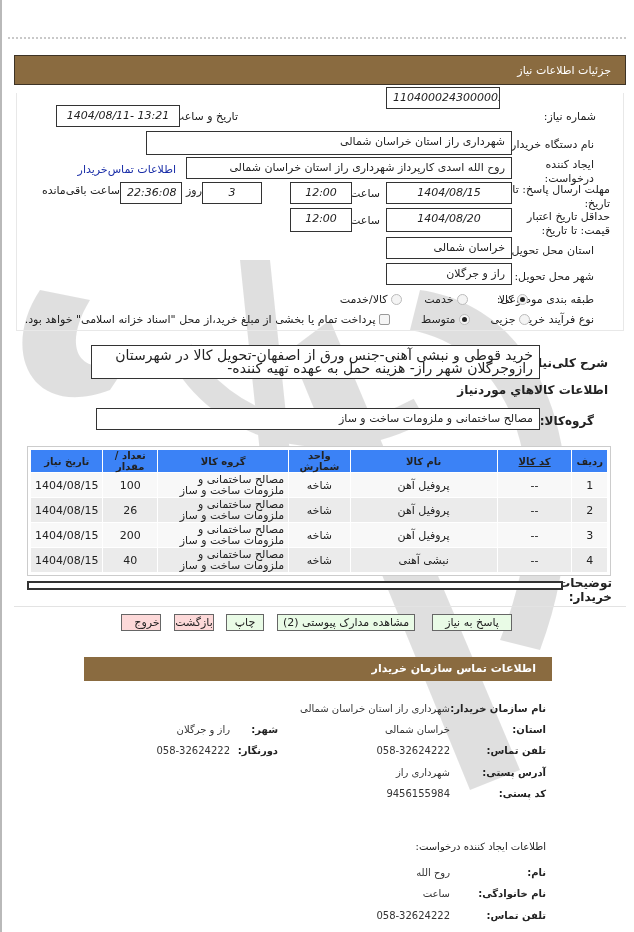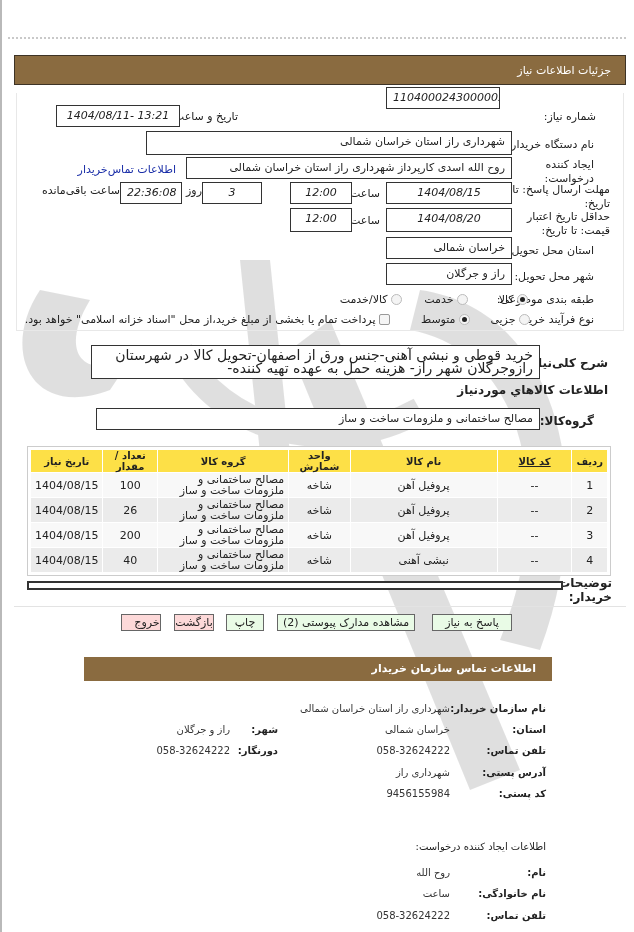--- a/index.html
+++ b/index.html
@@ -27,21 +27,21 @@
     .box.ltr { direction: ltr; text-align: center; font-style: italic; }
     .link { color: #1a2ea8; }
     .radio { display: inline-block; width: 11px; height: 11px; border-radius: 50%; border: 1px solid #bbb; background: #f4f4f4; vertical-align: middle; position: relative; }
     .radio.on::after { content: ""; position: absolute; left: 2px; top: 2px; width: 5px; height: 5px; border-radius: 50%; background: #222; }
     .check { display: inline-block; width: 11px; height: 11px; border: 1px solid #999; background: #f5f5f5; border-radius: 2px; vertical-align: middle; }
     .opt { position: absolute; direction: rtl; font-size: 11px; white-space: nowrap; }
     .opt span { vertical-align: middle; }
     .bold { font-weight: bold; }
     .table-wrap { position: absolute; left: 27px; top: 446px; width: 584px; border: 1px solid #ccc; padding: 2px; background: #fff; }
     table { width: 100%; border-collapse: separate; border-spacing: 1px; direction: rtl; font-size: 11px; }
-    th { background: #fde047; color: #222; font-weight: bold; height: 20px; font-size: 10px; padding: 0 4px; }
+    th { background: #3b82f6; color: #222; font-weight: bold; height: 20px; font-size: 10px; padding: 0 4px; }
     td { height: 24px; text-align: center; padding: 0 4px; line-height: 11px; }
     tr.odd td { background: #f8f8f8; }
     tr.even td { background: #ebebeb; }
     td.group { text-align: right; font-size: 11px; }
     .btn { position: absolute; height: 17px; border: 1px solid #666; font-size: 11px; text-align: center; line-height: 15px; direction: rtl; }
     .btn.green { background: #e9fbe6; }
     .btn.red { background: #fdd9d9; }
     .contact-bar {
       position: absolute; left: 84px; top: 657px; width: 468px; height: 24px;
       background: #8a6b40; color: #fff; direction: rtl; padding-right: 16px; line-height: 24px; font-weight: bold; font-size: 11px;

